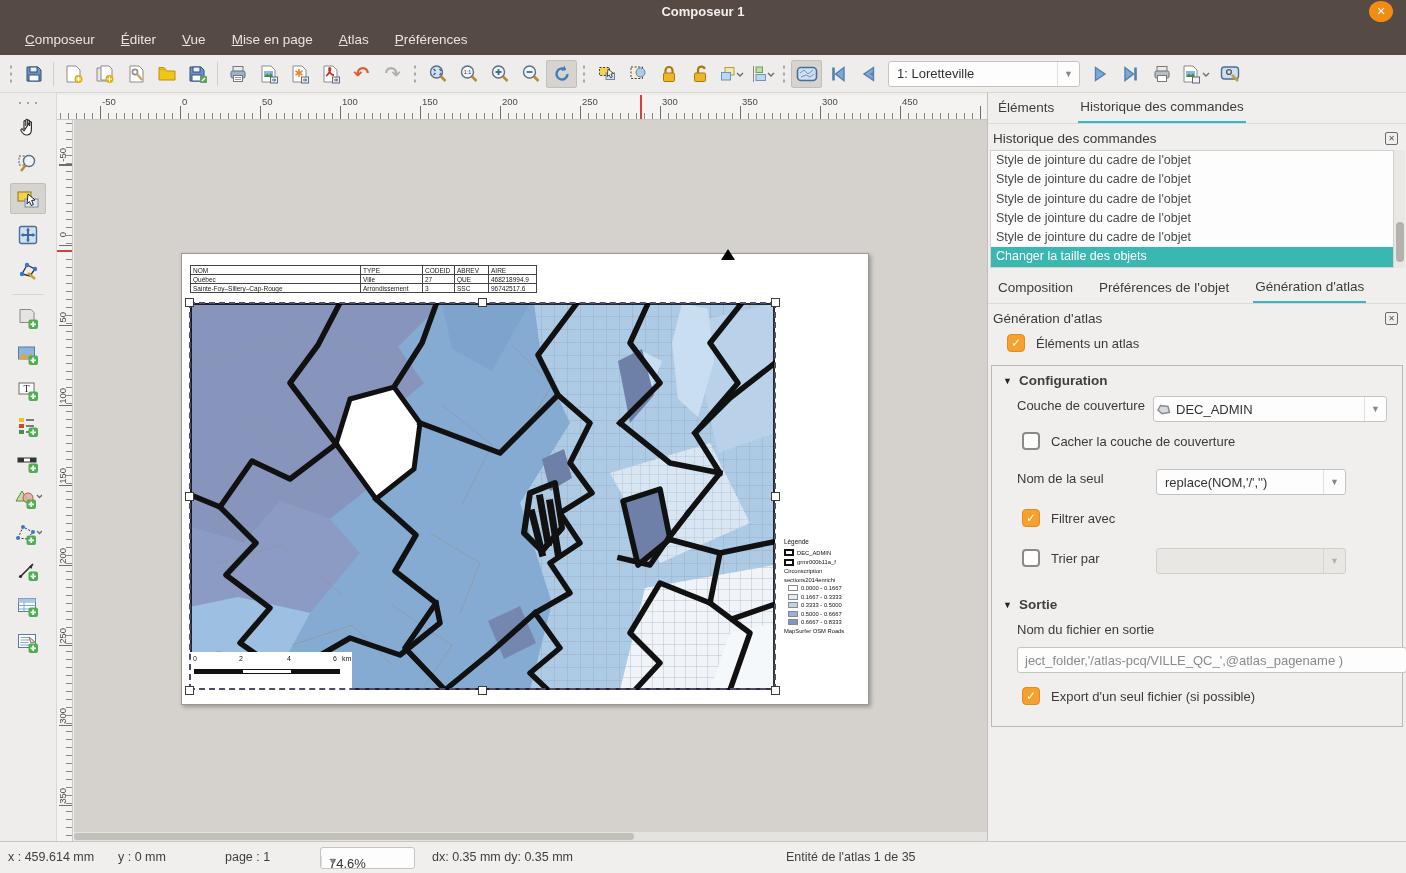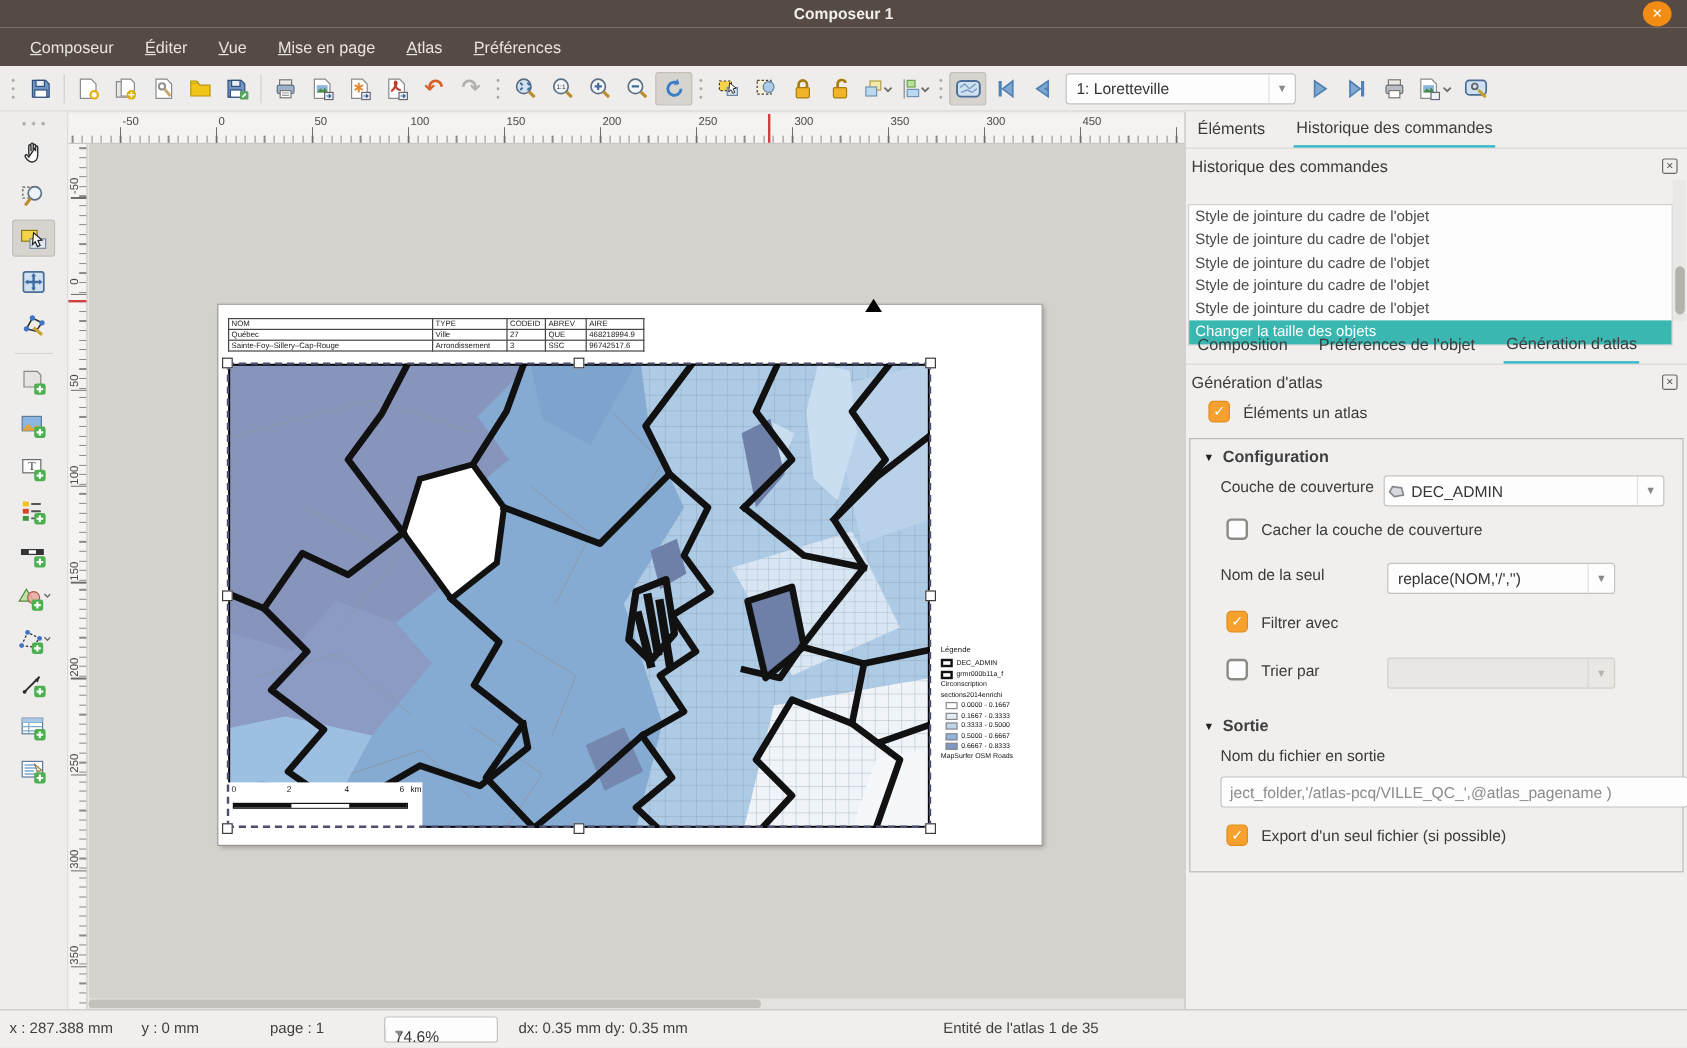--- a/index.html
+++ b/index.html
@@ -66,21 +66,21 @@
   .handle { width:9px; height:9px; background:#fff; border:1.5px solid #3c3c3c; }
   .tri-item { left:721px; top:249px; width:0; height:0; border-left:7px solid transparent; border-right:7px solid transparent; border-bottom:11px solid #000; }
 
   
   .panel { left:987px; top:93px; width:419px; height:748px; background:#f1efed; border-left:1px solid #c2bfbb; font-size:13px; color:#3a3a3a; }
   .tabbar { position:absolute; left:0; width:100%; height:31px; border-bottom:1px solid #dcd9d5; display:flex; align-items:center; padding-left:8px; gap:22px; }
   .tab { padding:6px 2px 7px; font-size:13.5px; color:#3c3c3c; }
   .tab.active { border-bottom:2px solid #35b6c9; }
   .ptitle { position:absolute; left:0; width:100%; height:24px; display:flex; align-items:center; padding:0 8px 0 5px; font-size:13.5px; }
   .pclose { margin-left:auto; width:13px; height:13px; border:1px solid #6a6a6a; border-radius:2px; font-size:8px; color:#555; display:flex; align-items:center; justify-content:center; }
-  .hlist { position:absolute; left:2px; width:404px; background:#fdfdfd; border:1px solid #d4d1cd;margin-top:20px; }
+  .hlist { position:absolute; left:2px; width:404px; background:#fdfdfd; border:1px solid #d4d1cd; }
   .hrow { height:19.3px; line-height:19.3px; padding-left:5px; font-size:12.5px; color:#4a4a4a; white-space:nowrap; }
   .hrow.selected { background:#3ab7b1; color:#fff; }
   .vscroll { position:absolute; right:1px; width:11px; background:#eae7e4; }
   .vscroll .thumb { position:absolute; left:1.5px; width:8px; background:#b5b2ae; border-radius:4px; }
   .cb { width:18px; height:18px; border-radius:4px; flex:none; }
   .cb.on { background:#f6a12f; border:1px solid #e08d1a; color:#fff; font-size:12px; font-weight:bold; display:flex; align-items:center; justify-content:center; }
   .cb.off { background:#fdfdfd; border:2px solid #8d8a86; }
   .row { position:absolute; display:flex; align-items:center; }
   .groupbox { position:absolute; left:3px; width:412px; border:1px solid #bcb9b5; }
   .secthead { font-weight:bold; font-size:13.5px; color:#404040; }
@@ -753,21 +753,21 @@
     <span>ject_folder,'/atlas-pcq/VILLE_QC_',@atlas_pagename )</span>
   </div>
 
   <div class="row" style="left:34px;top:594px;gap:11px">
     <span class="cb on">✓</span>
     <span>Export d'un seul fichier (si possible)</span>
   </div>
 </div>
 
 <div class="abs statusbar">
-  <span style="left:8px">x : 287.388 mm</span>
+  <span style="left:8px">x : 459.614 mm</span>
   <span style="left:118px">y : 0 mm</span>
   <span style="left:225px">page : 1</span>
   <div class="combo" style="position:absolute;left:320px;top:5px;width:95px;height:22px">
     <span class="txt">74.6%</span>
     <span class="arrow">▼</span>
   </div>
   <span style="left:432px">dx: 0.35 mm dy: 0.35 mm</span>
   <span style="left:786px">Entité de l'atlas 1 de 35</span>
 </div>
 

